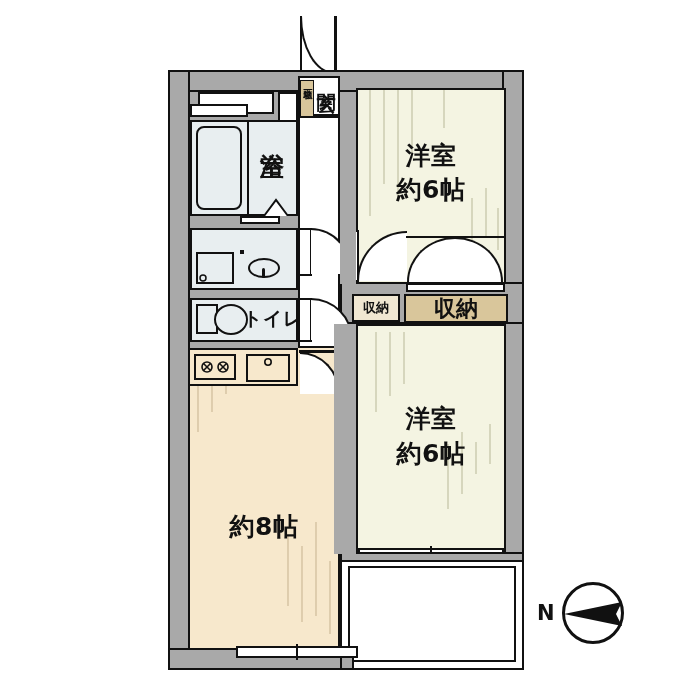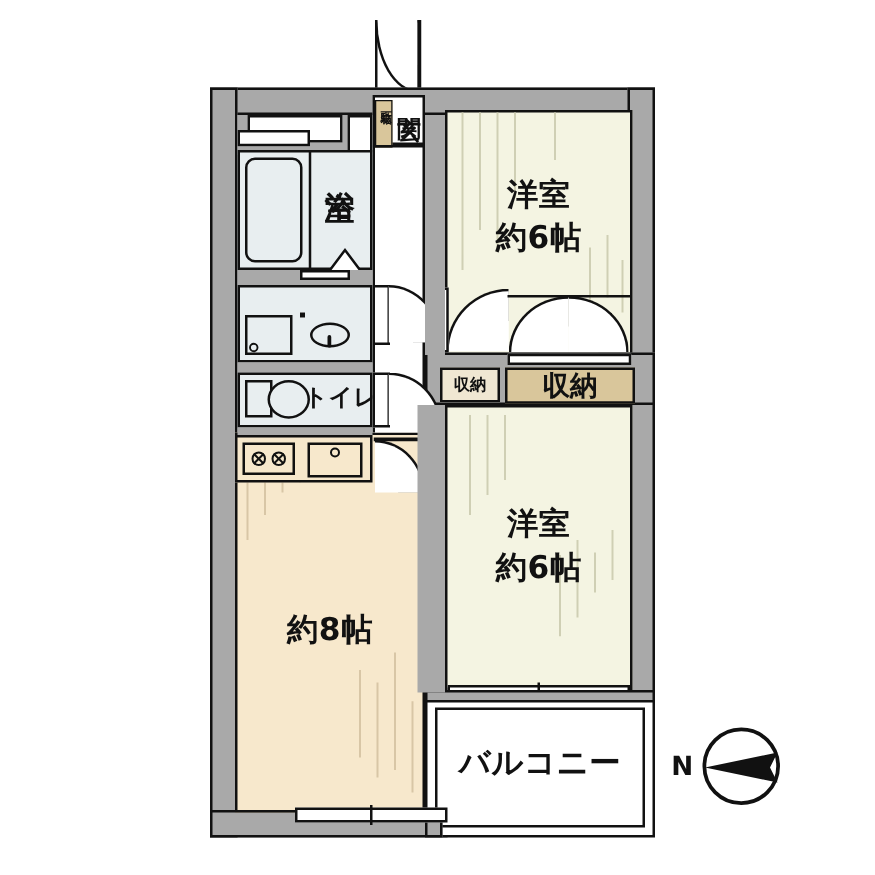--- a/index.html
+++ b/index.html
@@ -118,37 +118,36 @@
       <line x1="4.5" y1="2" x2="4.5" y2="72"></line>
     </g>
   </svg>
 
   <div class="abs white" style="left:358px;top:548px;width:146px;height:11px;border:2px solid #111;"></div>
   <div class="abs blk" style="left:430px;top:546px;width:2px;height:15px;"></div>
 
   <div class="abs wall" style="left:340px;top:552px;width:184px;height:12px;"></div>
   <div class="abs white" style="left:340px;top:560px;width:184px;height:110px;border:2px solid #111;"></div>
   <div class="abs" style="left:348px;top:566px;width:168px;height:96px;border:2px solid #111;background:#fff;"></div>
-  <div class="lbl lbl-room" style="left:340px;top:596px;width:184px;">バルコニー</div>
   <div class="abs wall" style="left:340px;top:648px;width:14px;height:22px;"></div>
 
   <div class="abs room-dk" style="left:188px;top:346px;width:152px;height:304px;border:2px solid #111;"></div>
   <svg class="hatch" style="left:188px;top:346px;" width="152" height="304">
     <g stroke="#d8c6a6" stroke-width="1.6">
       <line x1="10" y1="14" x2="10" y2="86"></line>
       <line x1="24" y1="14" x2="24" y2="66"></line>
       <line x1="38" y1="14" x2="38" y2="48"></line>
       <line x1="52" y1="14" x2="52" y2="40"></line>
       <line x1="100" y1="190" x2="100" y2="260"></line>
       <line x1="114" y1="200" x2="114" y2="276"></line>
       <line x1="128" y1="176" x2="128" y2="270"></line>
       <line x1="142" y1="215" x2="142" y2="288"></line>
     </g>
   </svg>
-  <div class="lbl lbl-room" style="left:188px;top:490px;width:152px;">約8帖</div>
+  <div class="lbl lbl-room" style="left:188px;top:513px;width:152px;">約8帖</div>
 
   <div class="abs" style="left:188px;top:348px;width:110px;height:38px;border:2px solid #111;background:#f7e8cc;"></div>
   <div class="abs rect-o" style="left:194px;top:354px;width:42px;height:26px;background:#f7e8cc;"></div>
   <svg class="hatch" style="left:194px;top:354px;" width="42" height="26">
     <g fill="none" stroke="#111" stroke-width="1.6">
       <circle cx="13" cy="13" r="5"></circle>
         <circle cx="29" cy="13" r="5"></circle>
       <line x1="9" y1="9" x2="17" y2="17"></line>
         <line x1="17" y1="9" x2="9" y2="17"></line>
       <line x1="25" y1="9" x2="33" y2="17"></line>

